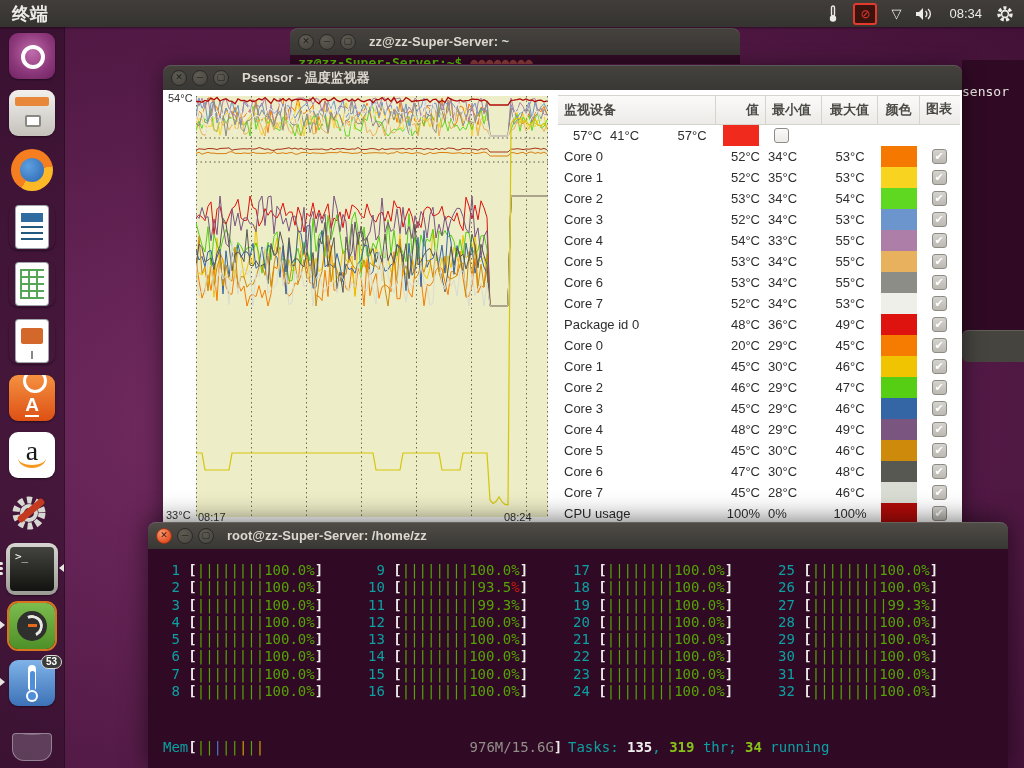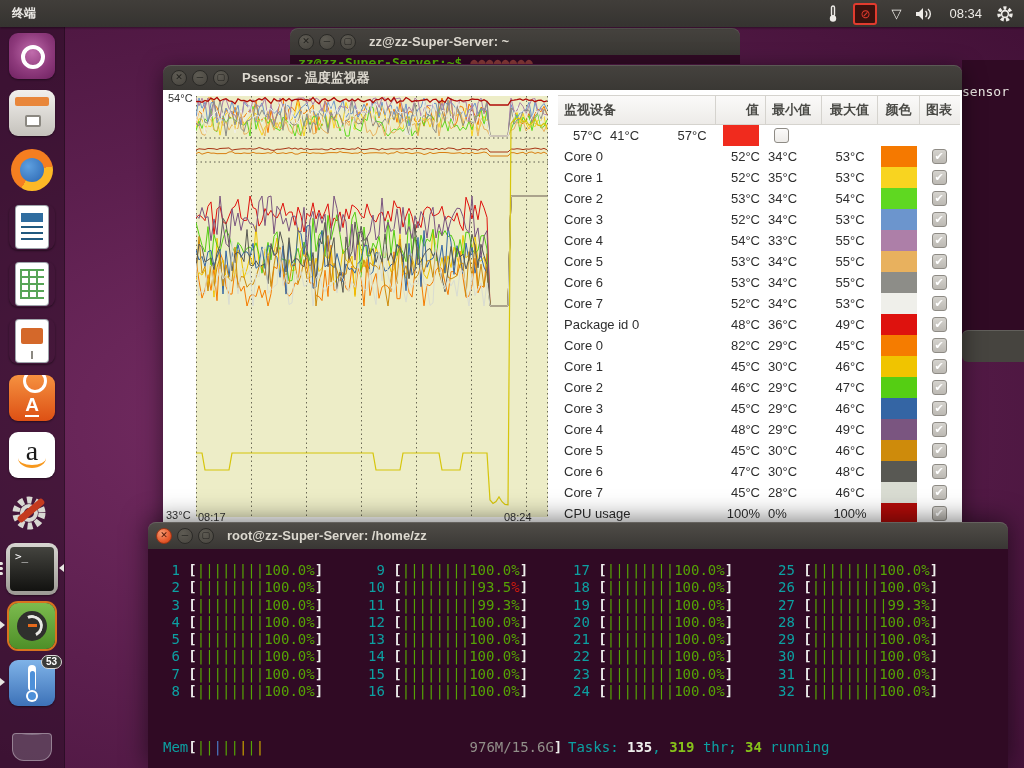--- a/index.html
+++ b/index.html
@@ -4,21 +4,21 @@
 <style>
   html,body{margin:0;padding:0;width:1024px;height:768px;overflow:hidden;
     font-family:"Liberation Sans",sans-serif;}
   .desktop{position:absolute;inset:0;width:1024px;height:768px;overflow:hidden;
     background:radial-gradient(ellipse at 30% 55%, #762D64 0%, #5C1F4E 45%, #411036 100%);}
 
   
   .top-panel{position:absolute;left:0;top:0;width:1024px;height:27px;z-index:50;
     background:linear-gradient(#413E3A,#353330);color:#EDEBE7;display:flex;align-items:center;
     box-shadow:0 1px 2px rgba(0,0,0,.4);}
-  .tp-app{font-weight:bold;font-size:12px;margin-left:12px;}
+  .tp-app{font-weight:bold;font-size:18px;margin-left:12px;}
   .tp-right{margin-left:auto;display:flex;align-items:center;gap:14px;margin-right:10px;}
   .tp-clock{font-size:13px;}
   .rec-box{width:20px;height:18px;border:2px solid #E23B2E;background:#3A120E;border-radius:3px;
     display:flex;align-items:center;justify-content:center;color:#E23B2E;font-size:12px;line-height:1;}
   .tp-net{font-size:13px;color:#EDEBE7;}
   .tp-ico svg{display:block}
 
   
   .launcher{position:absolute;left:0;top:27px;width:64px;height:741px;z-index:40;
     background:rgba(42,12,36,.55);border-right:1px solid rgba(0,0,0,.25);}
@@ -210,21 +210,21 @@
         <span class="axis-label" style="left:35px;top:421px;">08:17</span>
         <span class="axis-label" style="left:341px;top:421px;">08:24</span>
       </div>
       <div class="sensor-table">
         <div class="st-header">
           <span class="hc c-name">监视设备</span>
           <span class="hc c-val">值</span>
           <span class="hc c-min">最小值</span>
           <span class="hc c-max">最大值</span>
           <span class="hc c-col">颜色</span>
-          <span class="hc c-chart" style="border-right:none;">图表</span>
+          <span class="hc c-chart" style="border-right:none;font-family:Liberation Mono, monospace;">图表</span>
         </div>
         <div id="sensor-rows">
             <div class="st-row">
               <span class="c-val">57°C</span>
               <span class="c-min">41°C</span>
               <span class="c-max">57°C</span>
               <span class="c-col">
                 <span class="swatch" style="background: rgb(240, 43, 30);"></span>
               </span>
               <span class="c-chart">
@@ -334,21 +334,21 @@
               <span class="c-max">49°C</span>
               <span class="c-col">
                 <span class="swatch" style="background: rgb(222, 18, 14);"></span>
               </span>
               <span class="c-chart">
                 <span class="cb">✔</span>
               </span>
             </div>
             <div class="st-row">
               <span class="c-name">Core 0</span>
-              <span class="c-val">82°C</span>
+              <span class="c-val">20°C</span>
               <span class="c-min">29°C</span>
               <span class="c-max">45°C</span>
               <span class="c-col">
                 <span class="swatch" style="background: rgb(245, 124, 0);"></span>
               </span>
               <span class="c-chart">
                 <span class="cb">✔</span>
               </span>
             </div>
             <div class="st-row">

